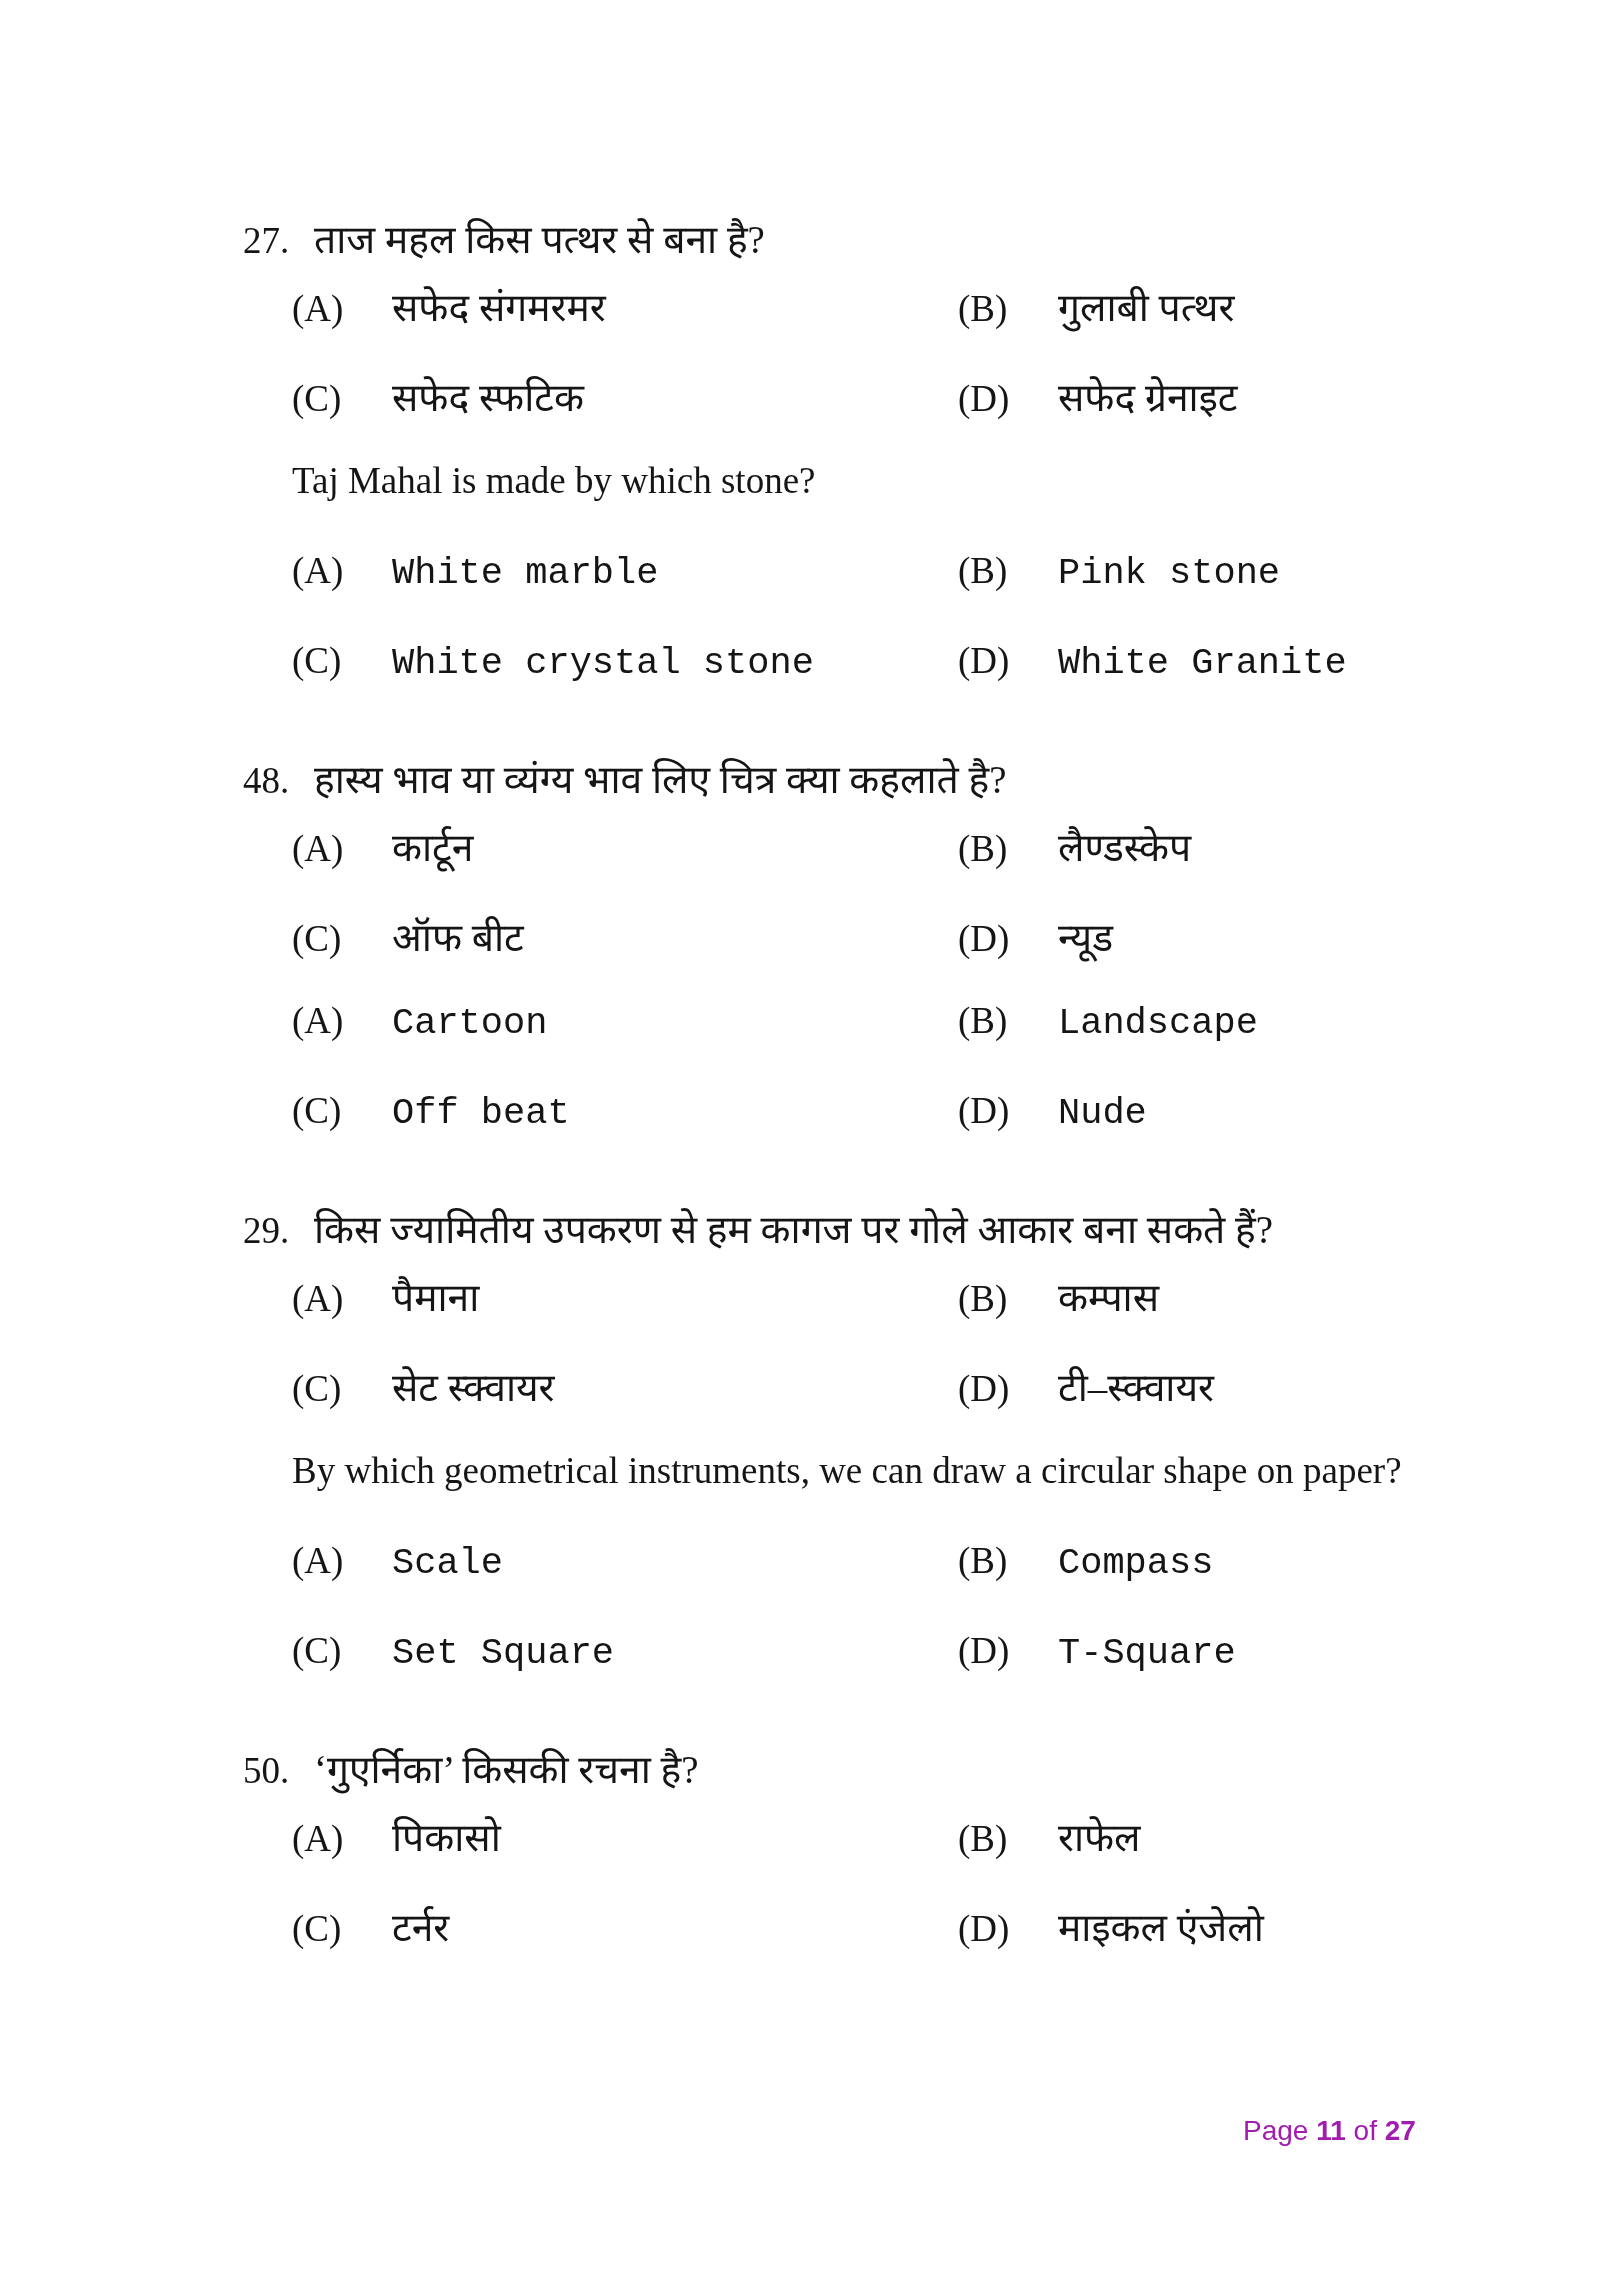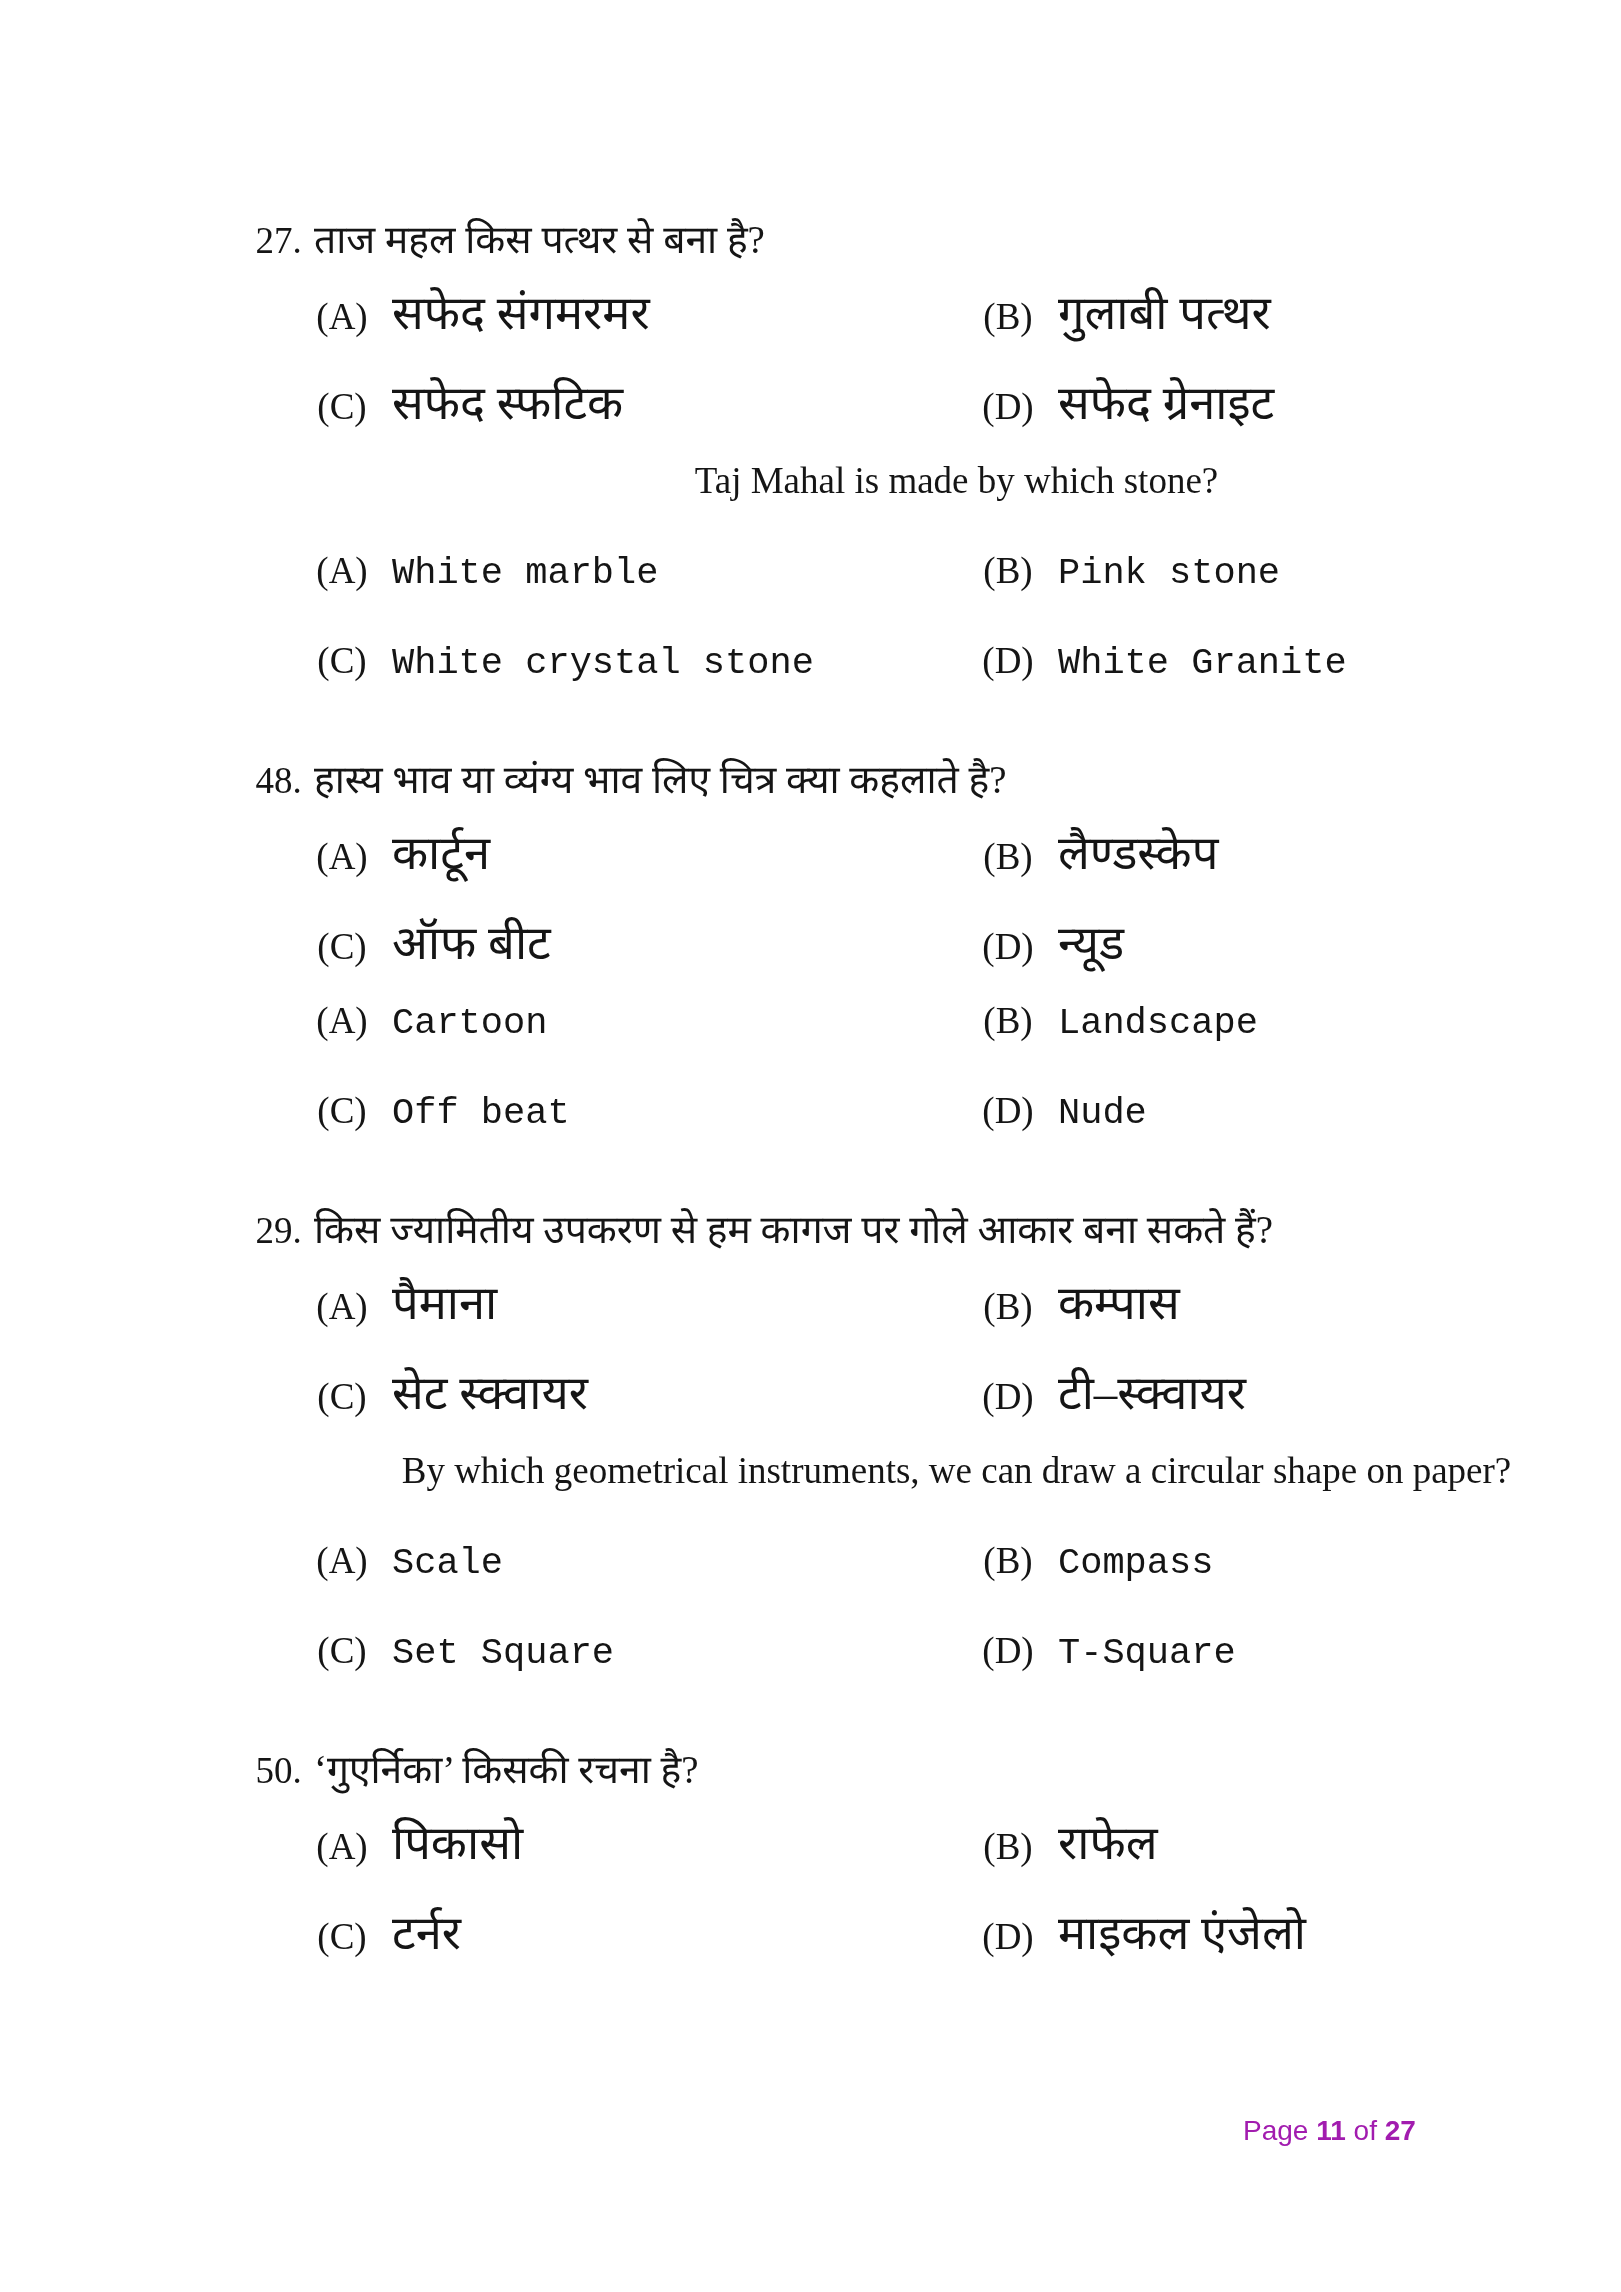--- a/index.html
+++ b/index.html
@@ -8,37 +8,37 @@
     width: 1621px; height: 2293px;
     font-family: "Liberation Serif", "DejaVu Serif", serif;
     color: #151515;
   }
   .page {
     position: relative;
     width: 1621px; height: 2293px;
     background: #ffffff;
     overflow: hidden;
   }
-  .content { padding-top: 189px; text-align: center; }
+  .content { padding-top: 189px; }
   .row { height: 90px; white-space: nowrap; }
 
   
   .q-row { padding-left: 243px; display: flex; align-items: baseline; }
   .q-num { flex: 0 0 71px; width: 71px; font-size: 37px; }
   .q-text-hi { font-size: 39px; margin-top: 22px; }
 
   
   .eng-q-row { padding-left: 292px; font-size: 37px; }
 
   
   .opt-row { padding-left: 292px; display: flex; }
   .opt { display: flex; align-items: baseline; }
   .opt.col-left { flex: 0 0 666px; width: 666px; }
   .opt-label { flex: 0 0 100px; width: 100px; font-size: 37px; }
-  .opt-text-hi { font-size: 47px; }
+  .opt-text-hi { font-size: 39px; }
   .opt-text-en { font-size: 37px; font-family: Liberation Mono, monospace; }
 
   .footer {
     position: absolute; top: 2115px; left: 1243px;
     font-family: "Liberation Sans", "DejaVu Sans", sans-serif;
     font-size: 28px; color: #a21caf; white-space: nowrap;
   }
   .footer .bold { font-weight: 700; }
 </style>
 </head>

